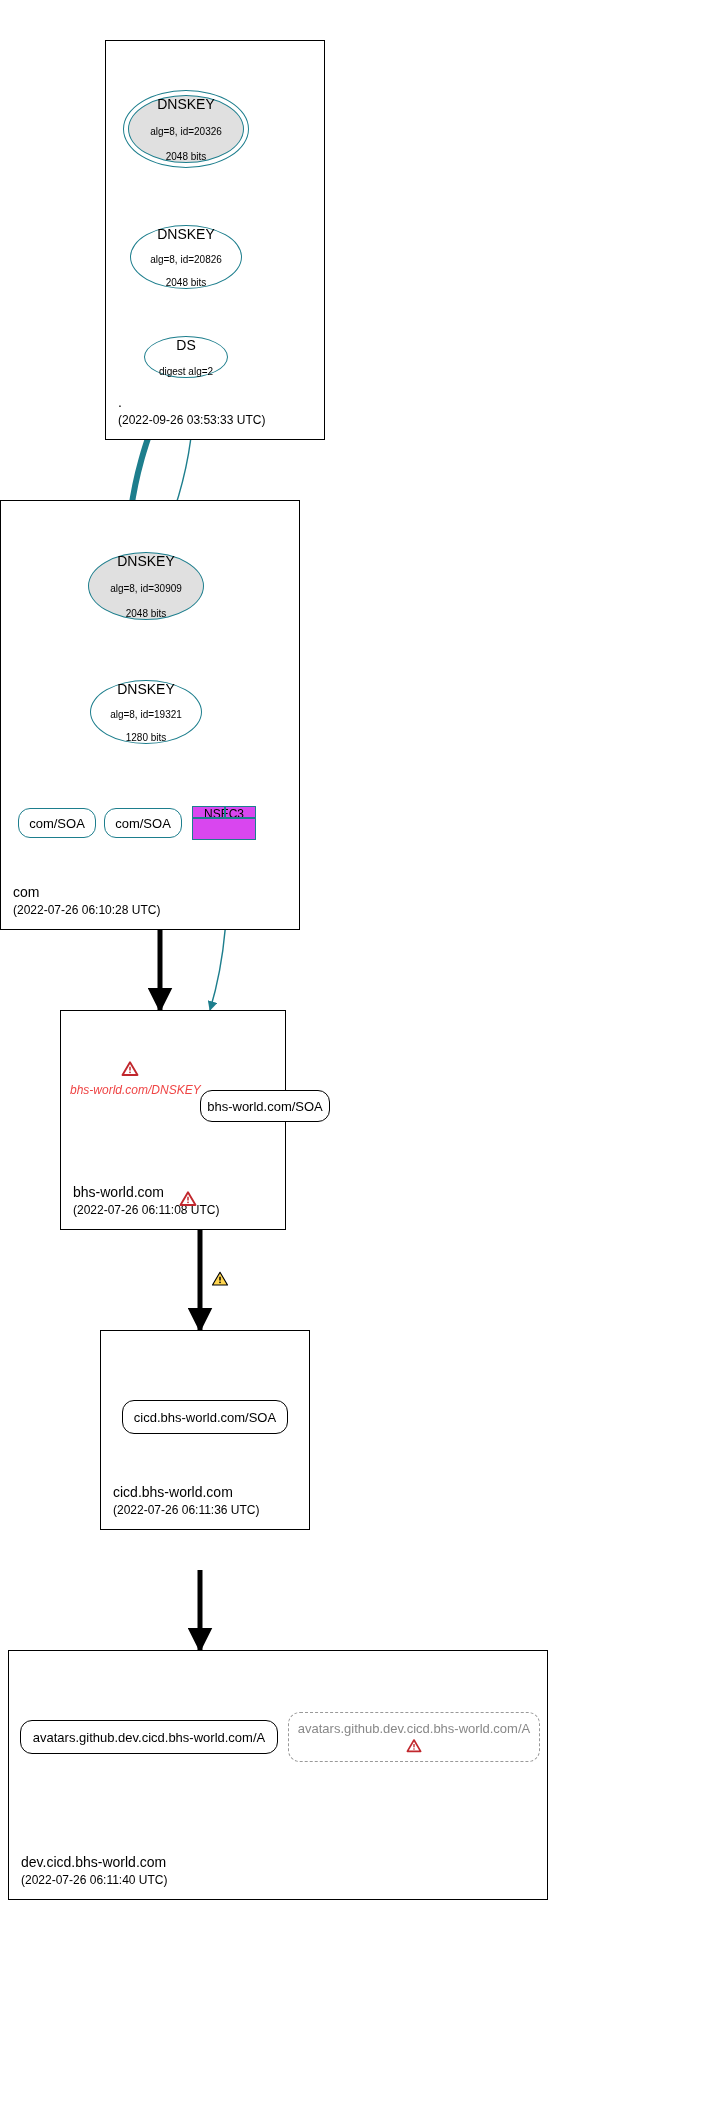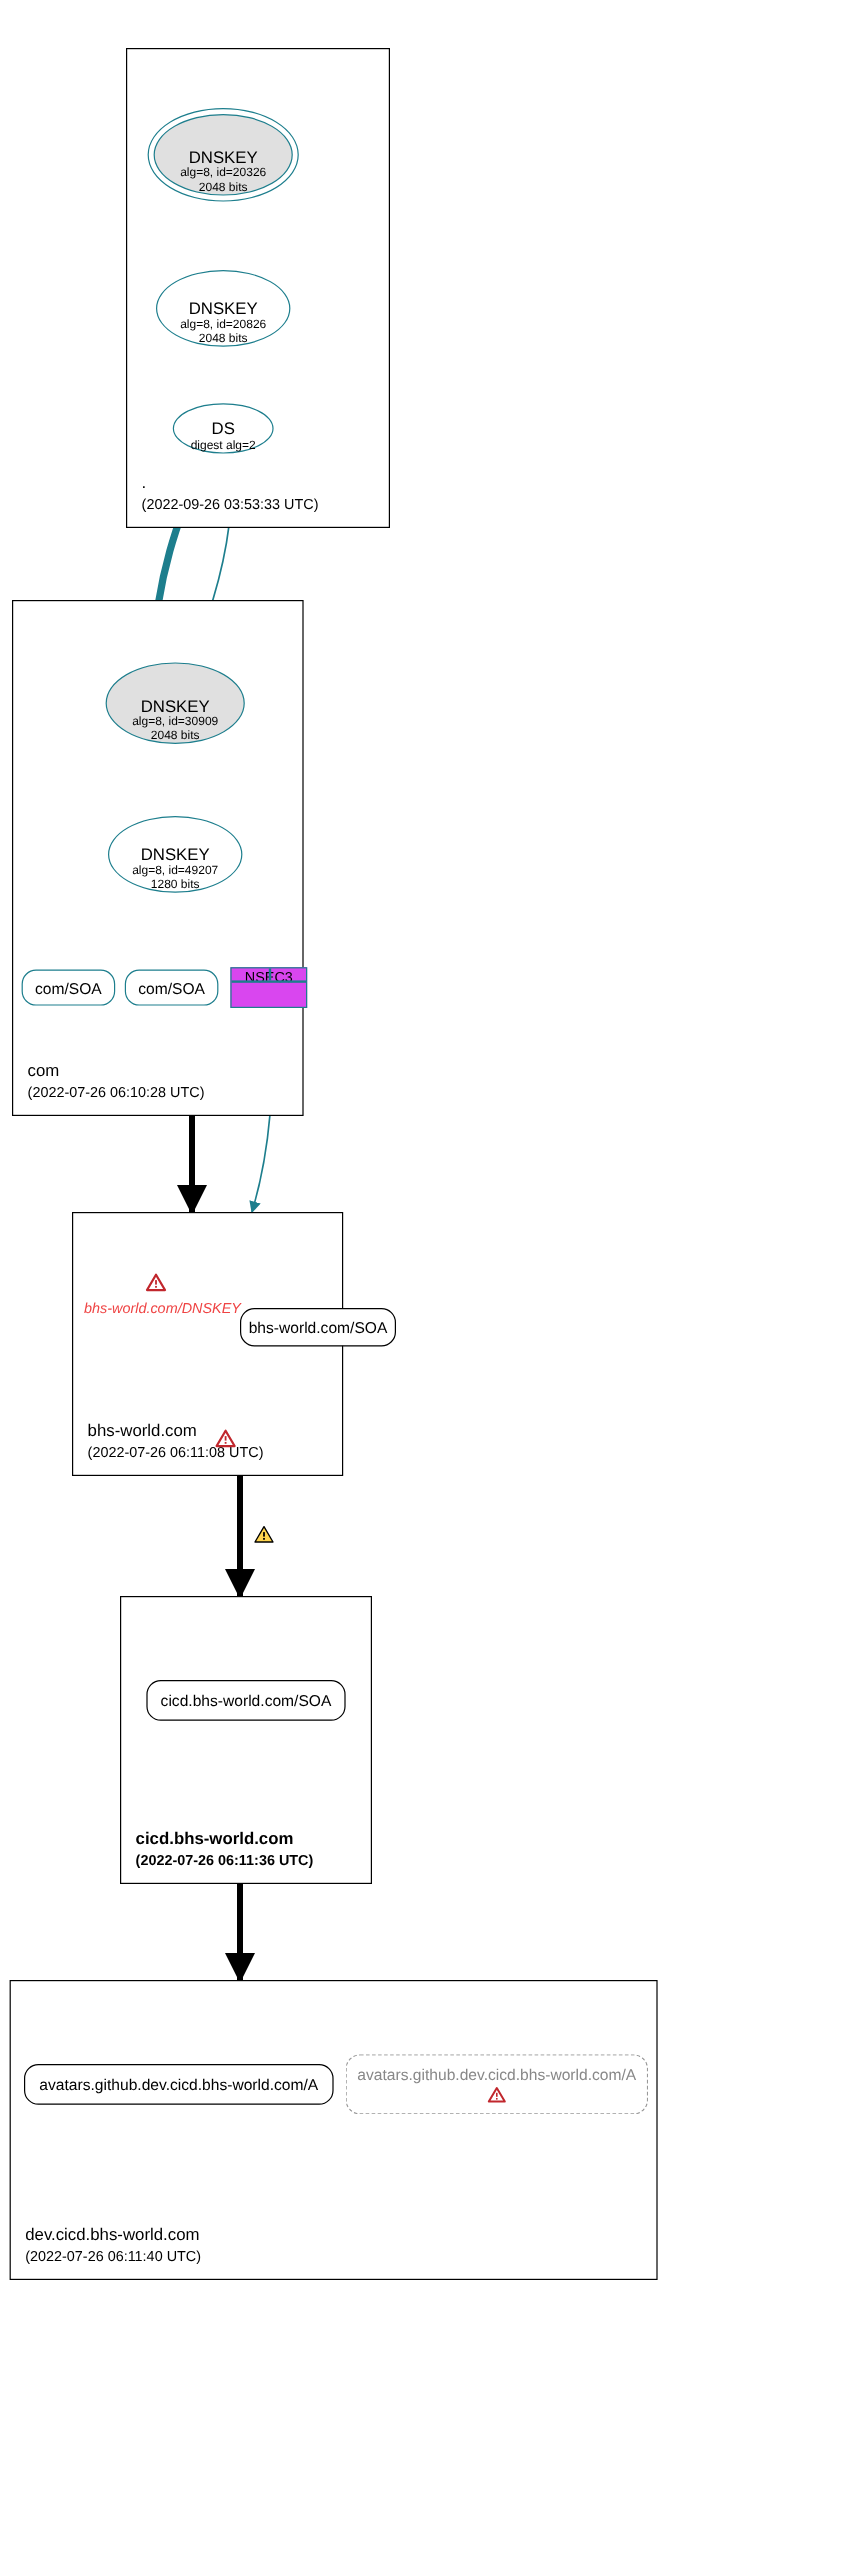--- a/index.html
+++ b/index.html
@@ -39,21 +39,21 @@
   .zonebox .ztime { font-size: 12px; }
 
   .ellipse {
     position: absolute;
     border: 1.6px solid var(--stroke, #1D7E8D);
     background: var(--fill, #fff);
     border-radius: 50%;
     display: flex;
     flex-direction: column;
     align-items: center;
-    justify-content: flex-end;
+    justify-content: space-between;
     text-align: center;
     box-sizing: border-box;
     line-height: 1.15;
   }
   .ellipse .t1 { font-size: 14px; }
   .ellipse .t2, .ellipse .t3 { font-size: 10px; }
 
   .ellipse.double::before {
     content: "";
     position: absolute;
@@ -177,34 +177,34 @@
   <div class="ellipse" style="--stroke:#1D7E8D; left:130px; top:225px; width:112px; height:64px;">
     <span class="t1">DNSKEY</span>
     <span class="t2">alg=8, id=20826</span>
     <span class="t3">2048 bits</span>
   </div>
   <div class="ellipse" style="--stroke:#1D7E8D; left:144px; top:336px; width:84px; height:42px;">
     <span class="t1">DS</span>
     <span class="t2">digest alg=2</span>
   </div>
 
-  <div class="zonebox" style="left:10px; top:500px; width:243px; height:430px;">
+  <div class="zonebox" style="left:0; top:500px; width:300px; height:430px;">
     <div class="zlabel">
       <div class="zname">com</div>
       <div class="ztime">(2022-07-26 06:10:28 UTC)</div>
     </div>
   </div>
   <div class="ellipse" style="--stroke:#1D7E8D; --fill:#E0E0E0; left:88px; top:552px; width:116px; height:68px;">
     <span class="t1">DNSKEY</span>
     <span class="t2">alg=8, id=30909</span>
     <span class="t3">2048 bits</span>
   </div>
   <div class="ellipse" style="--stroke:#1D7E8D; left:90px; top:680px; width:112px; height:64px;">
     <span class="t1">DNSKEY</span>
-    <span class="t2">alg=8, id=49207</span>
+    <span class="t2">alg=8, id=19321</span>
     <span class="t3">1280 bits</span>
   </div>
   <div class="pillbox" style="left:18px; top:808px; width:78px; height:30px;">
     <span>com/SOA</span>
   </div>
   <div class="pillbox" style="left:104px; top:808px; width:78px; height:30px;">
     <span>com/SOA</span>
   </div>
   <div class="nsec3" style="left:192px; top:806px; width:64px; height:34px;">
     <span>NSEC3</span>
@@ -236,21 +236,21 @@
   </span>
 
   <span class="warn-tri" style="left:210px; top:1270px;">
     <svg viewBox="0 0 24 24">
         <path d="M12 3 L22 20 L2 20 Z" fill="#FFD54F" stroke="#000" stroke-width="1.5" stroke-linejoin="round"></path>
         <rect x="11" y="9" width="2" height="5" fill="#000"></rect>
         <rect x="11" y="15.5" width="2" height="2" fill="#000"></rect>
       </svg>
   </span>
 
-  <div class="zonebox" style="left:100px; top:1330px; width:210px; height:240px;font-weight:bold;">
+  <div class="zonebox" style="left:100px; top:1330px; width:210px; height:200px;">
     <div class="zlabel">
       <div class="zname">cicd.bhs-world.com</div>
       <div class="ztime">(2022-07-26 06:11:36 UTC)</div>
     </div>
   </div>
   <div class="pillbox black" style="left:122px; top:1400px; width:166px; height:34px;">
     <span>cicd.bhs-world.com/SOA</span>
   </div>
 
   <div class="zonebox" style="left:8px; top:1650px; width:540px; height:250px;">

